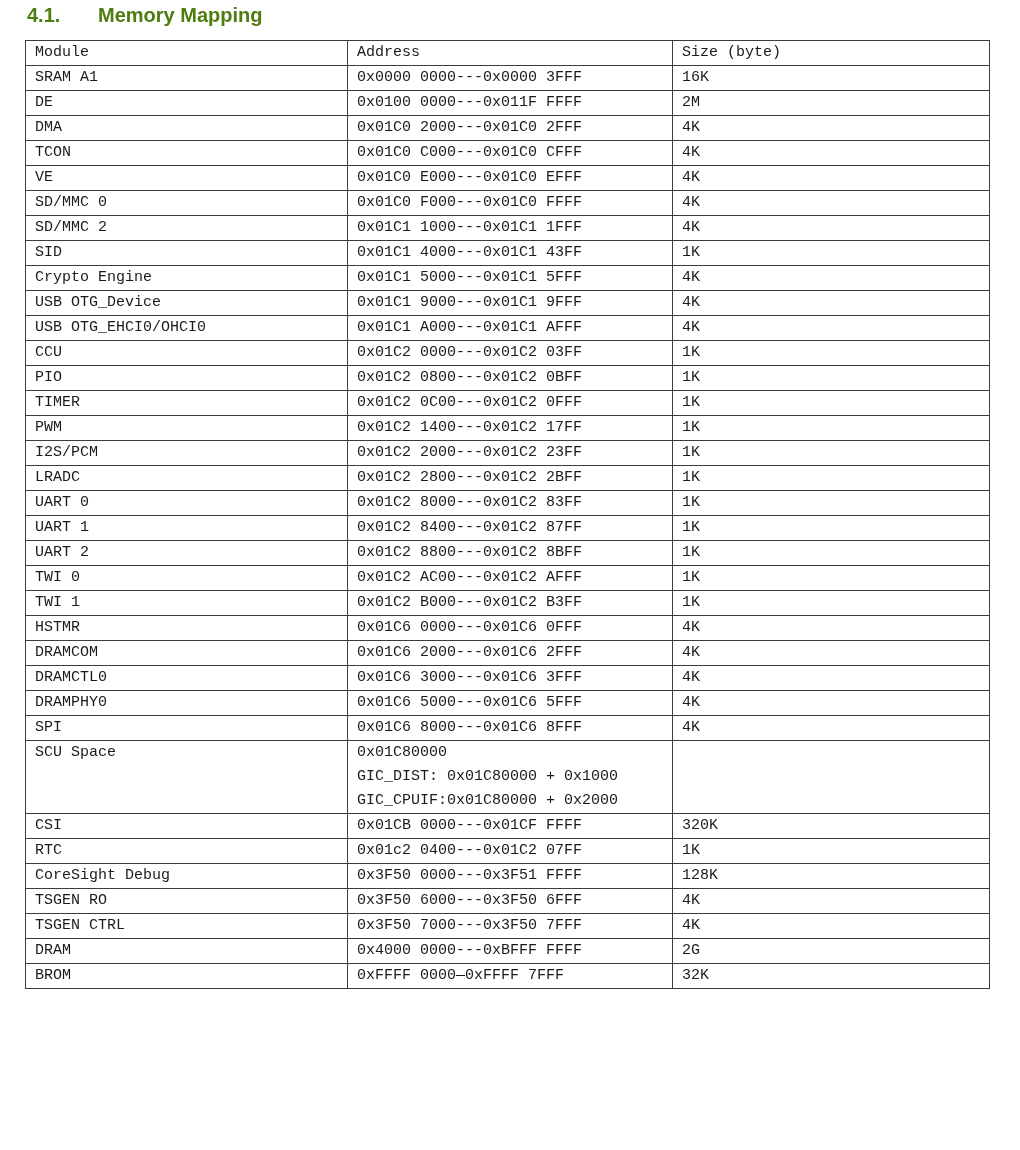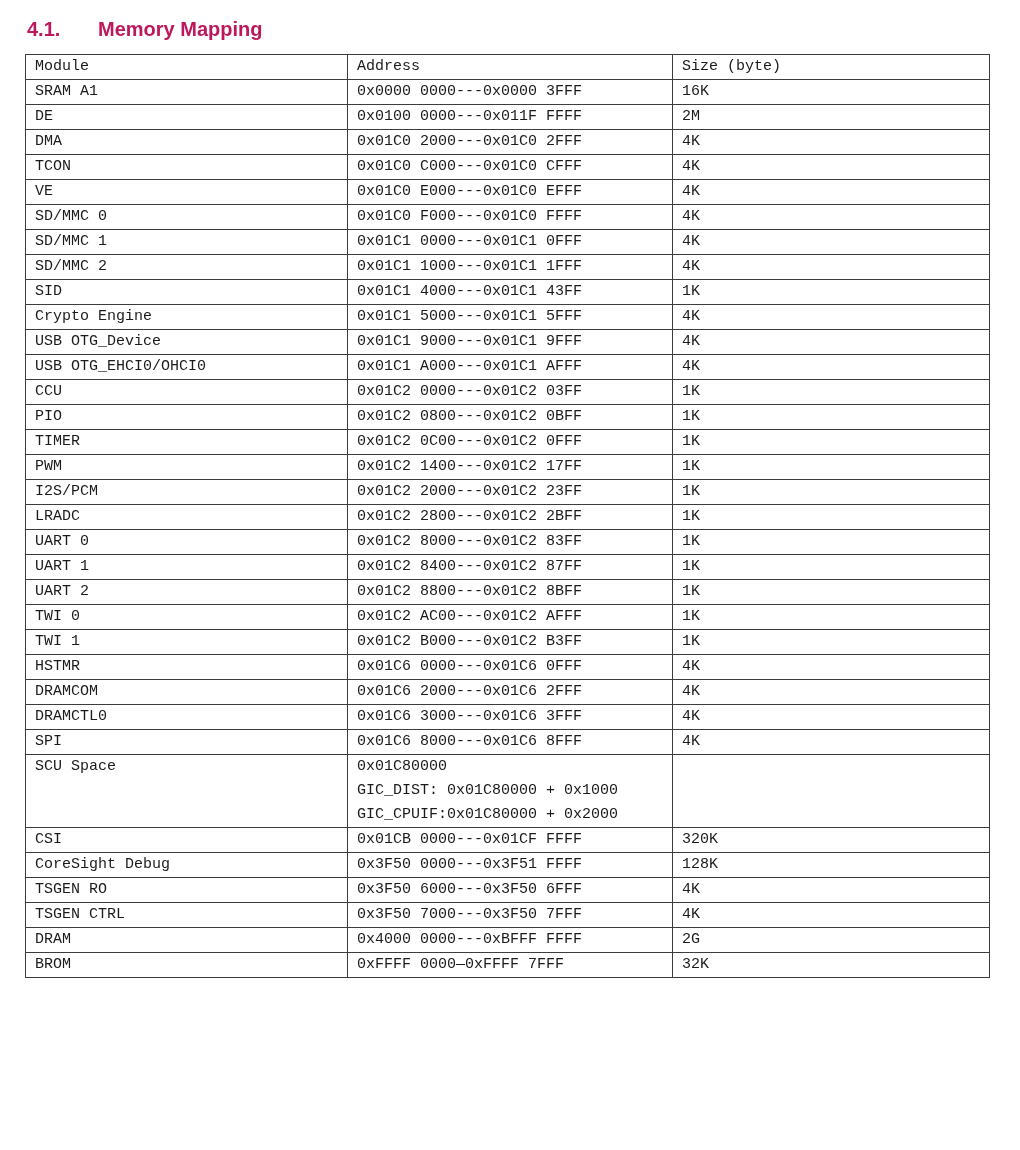--- a/index.html
+++ b/index.html
@@ -13,24 +13,24 @@
     color: #1b1b1b;
   }
   .page {
     width: 1020px;
     height: 1150px;
     box-sizing: border-box;
   }
   .heading {
     display: flex;
     margin: 0;
-    padding: 16px 0 0 27px;
+    padding: 2px 0 0 27px;
     font-size: 20px;
     font-weight: 700;
-    color: #be185d;
+    color: #4d7c0f;
     line-height: 26px;
   }
   .heading .sec-num {
     display: inline-block;
     min-width: 71px;
   }
   table.memmap {
     border-collapse: collapse;
     table-layout: fixed;
     margin: 12px 0 0 25px;
@@ -118,27 +118,20 @@
           <td>4K</td>
         </tr>
         <tr>
           <td>SD/MMC 0</td>
           <td>
             <div class="addr-line">0x01C0 F000---0x01C0 FFFF</div>
           </td>
           <td>4K</td>
         </tr>
         <tr>
-          <td>SD/MMC 1</td>
-          <td>
-            <div class="addr-line">0x01C1 0000---0x01C1 0FFF</div>
-          </td>
-          <td>4K</td>
-        </tr>
-        <tr>
           <td>SD/MMC 2</td>
           <td>
             <div class="addr-line">0x01C1 1000---0x01C1 1FFF</div>
           </td>
           <td>4K</td>
         </tr>
         <tr>
           <td>SID</td>
           <td>
             <div class="addr-line">0x01C1 4000---0x01C1 43FF</div>
@@ -254,20 +247,27 @@
           <td>DRAMCOM</td>
           <td>
             <div class="addr-line">0x01C6 2000---0x01C6 2FFF</div>
           </td>
           <td>4K</td>
         </tr>
         <tr>
           <td>DRAMCTL0</td>
           <td>
             <div class="addr-line">0x01C6 3000---0x01C6 3FFF</div>
+          </td>
+          <td>4K</td>
+        </tr>
+        <tr>
+          <td>DRAMPHY0</td>
+          <td>
+            <div class="addr-line">0x01C6 5000---0x01C6 5FFF</div>
           </td>
           <td>4K</td>
         </tr>
         <tr>
           <td>SPI</td>
           <td>
             <div class="addr-line">0x01C6 8000---0x01C6 8FFF</div>
           </td>
           <td>4K</td>
         </tr>
@@ -279,20 +279,27 @@
             <div class="addr-line">GIC_CPUIF:0x01C80000 + 0x2000</div>
           </td>
           <td></td>
         </tr>
         <tr>
           <td>CSI</td>
           <td>
             <div class="addr-line">0x01CB 0000---0x01CF FFFF</div>
           </td>
           <td>320K</td>
+        </tr>
+        <tr>
+          <td>RTC</td>
+          <td>
+            <div class="addr-line">0x01c2 0400---0x01C2 07FF</div>
+          </td>
+          <td>1K</td>
         </tr>
         <tr>
           <td>CoreSight Debug</td>
           <td>
             <div class="addr-line">0x3F50 0000---0x3F51 FFFF</div>
           </td>
           <td>128K</td>
         </tr>
         <tr>
           <td>TSGEN RO</td>

